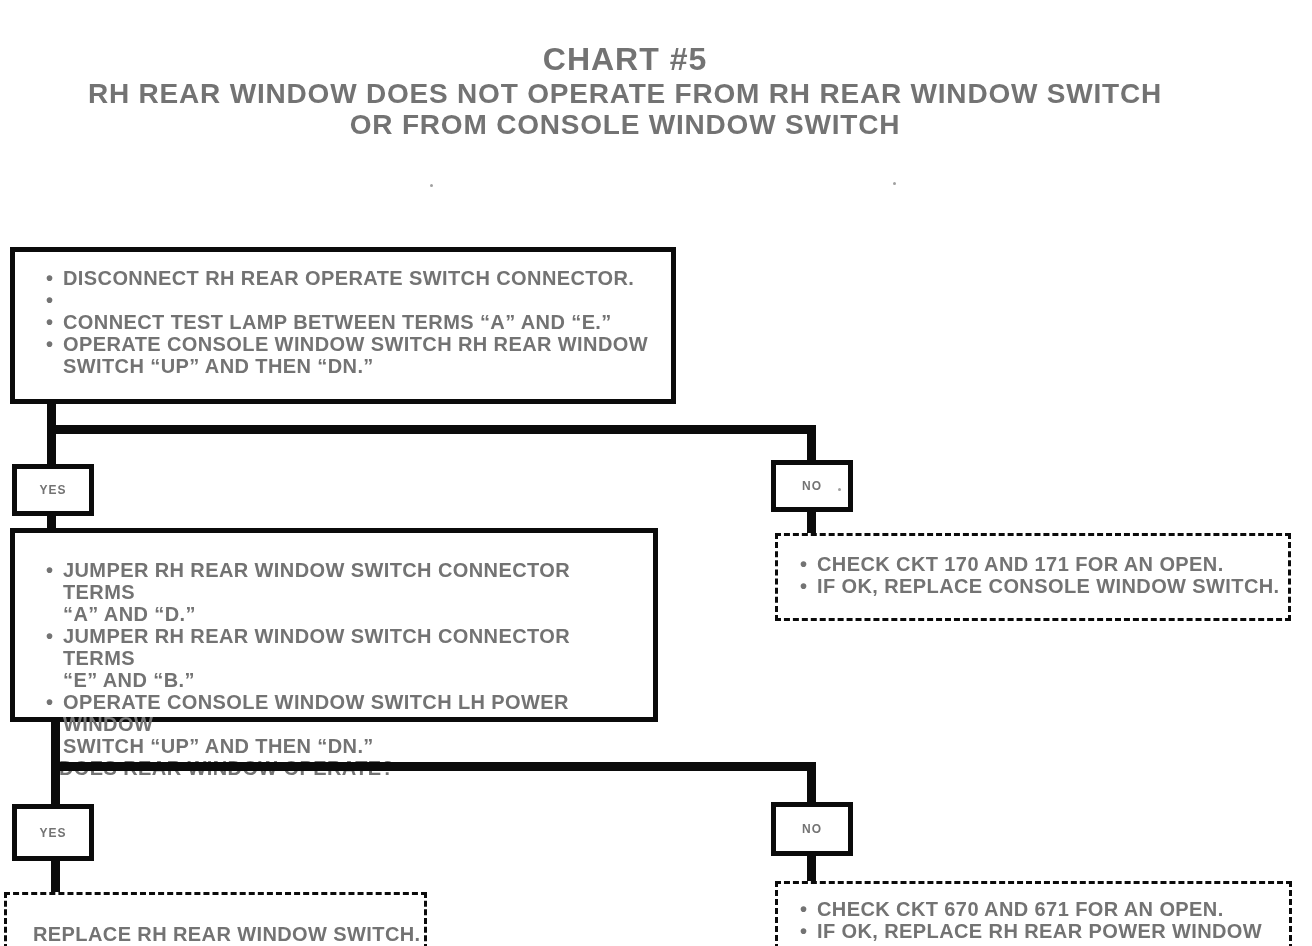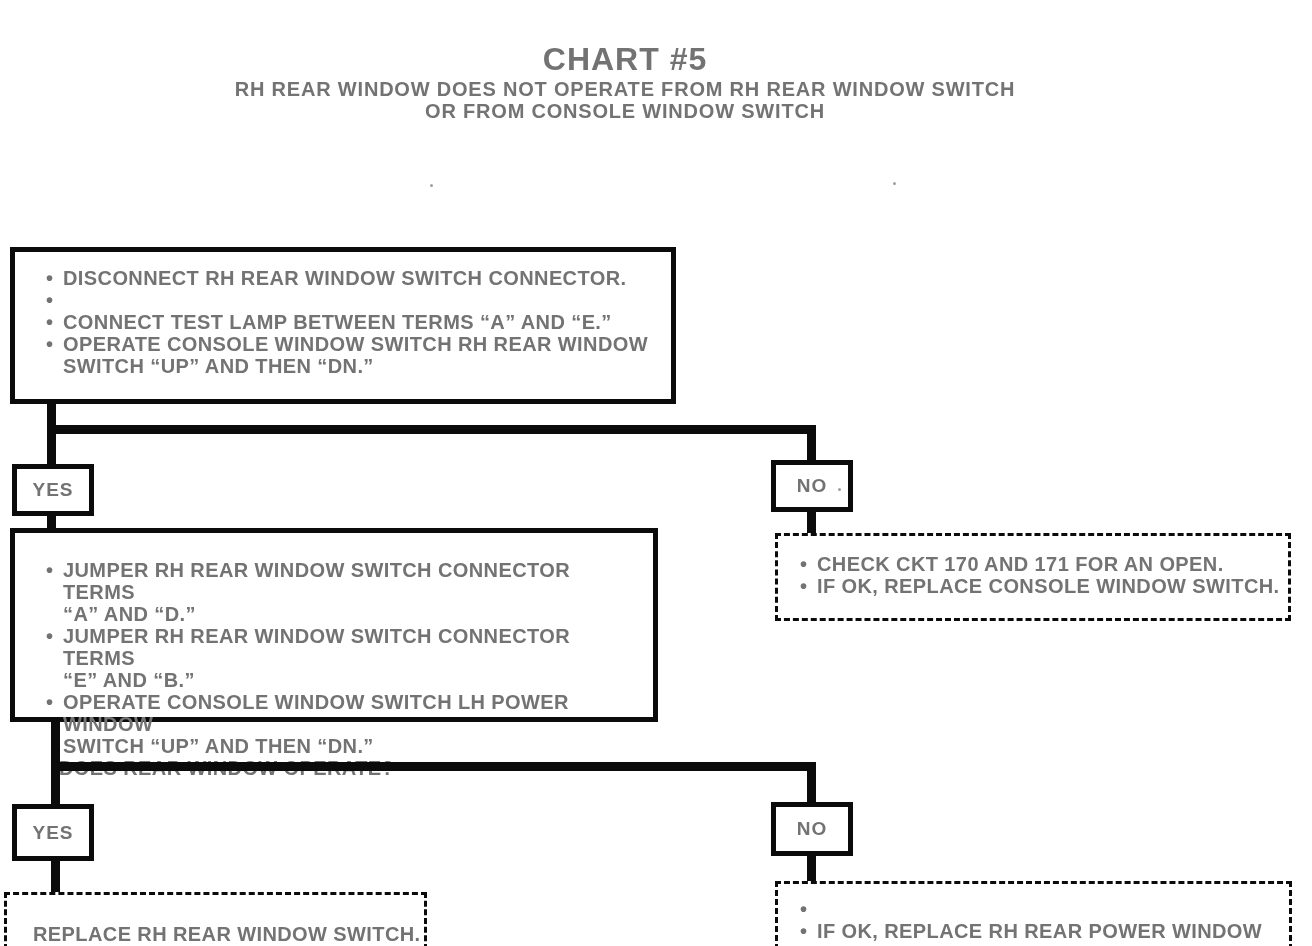--- a/index.html
+++ b/index.html
@@ -26,21 +26,21 @@
     top: 6px;
     width: 1250px;
     text-align: center;
     line-height: 1.12;
   }
   .title-main {
     font-size: 32px;
     letter-spacing: 1px;
   }
   .title-sub {
-    font-size: 20px;
+    font-size: 28px;
     letter-spacing: 0.8px;
   }
 
   
   .node {
     position: absolute;
     box-sizing: border-box;
     background: #ffffff;
   }
   .solid-box  { border: 5px solid #0b0b0b; }
@@ -71,21 +71,21 @@
 
   
   .decision {
     position: absolute;
     box-sizing: border-box;
     border: 5px solid #0b0b0b;
     background: #fff;
     display: flex;
     align-items: center;
     justify-content: center;
-    font-size: 19px;
+    font-size: 12px;
     letter-spacing: 1px;
   }
 
   
   .conn {
     position: absolute;
     background: #0b0b0b;
   }
 
   
@@ -106,21 +106,21 @@
   <div class="title-wrap">
     <div class="title-main">CHART #5</div>
     <div class="title-sub">RH REAR WINDOW DOES NOT OPERATE FROM RH REAR WINDOW SWITCH</div>
     <div class="title-sub">OR FROM CONSOLE WINDOW SWITCH</div>
   </div>
 
   <div class="node solid-box" style="left:10px; top:211px; width:666px; height:157px; padding:15px 8px 0 31px;">
     <div class="box-text">
       <div class="bullet-item">
         <span class="bullet-dot">•</span>
-        <span class="bullet-text">DISCONNECT RH REAR WINDOW SWITCH CONNECTOR.</span>
+        <span class="bullet-text">DISCONNECT RH REAR OPERATE SWITCH CONNECTOR.</span>
       </div>
       <div class="bullet-item">
         <span class="bullet-dot">•</span>
       </div>
       <div class="bullet-item">
         <span class="bullet-dot">•</span>
         <span class="bullet-text">CONNECT TEST LAMP BETWEEN TERMS “A” AND “E.”</span>
       </div>
       <div class="bullet-item">
         <span class="bullet-dot">•</span>
@@ -193,20 +193,21 @@
   <div class="conn" style="left:807px; top:818px; width:9px; height:30px;"></div>
 
   <div class="node dashed-box" style="left:4px; top:856px; width:423px; height:84px; display:flex; align-items:center; padding-left:26px; box-sizing:border-box;">
     <div class="box-text">REPLACE RH REAR WINDOW SWITCH.</div>
   </div>
 
   <div class="node dashed-box" style="left:775px; top:845px; width:517px; height:96px; padding:14px 8px 0 22px;">
     <div class="box-text">
       <div class="bullet-item">
         <span class="bullet-dot">•</span>
+        <span class="bullet-text">CHECK CKT 670 AND 671 FOR AN OPEN.</span>
       </div>
       <div class="bullet-item">
         <span class="bullet-dot">•</span>
         <span class="bullet-text">IF OK, REPLACE RH REAR POWER WINDOW
 MOTOR.</span>
       </div>
     </div>
   </div>
 
   <div class="speck" style="left:430px; top:148px;"></div>

